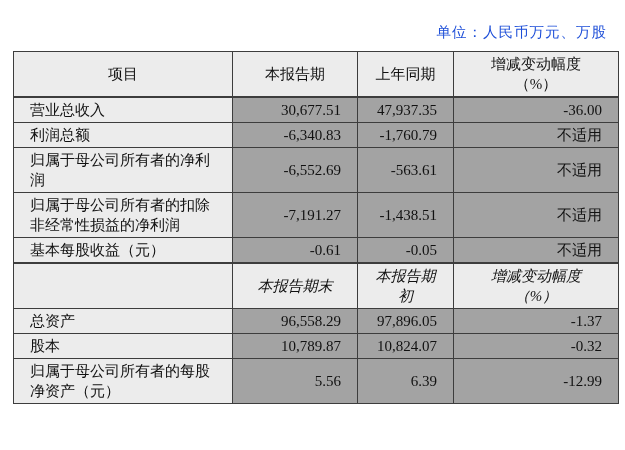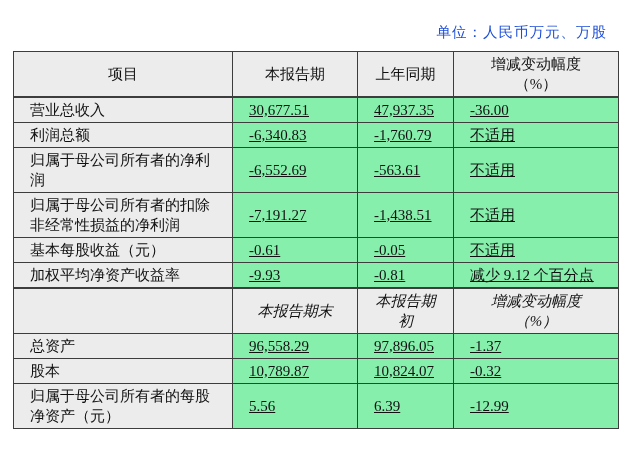--- a/index.html
+++ b/index.html
@@ -53,24 +53,23 @@
   tr.hrow2 th { background: #ececec; text-align: center; border-top-width: 2px; }
   tr.r { height: 25px; }
   tr.r2 { height: 44px; }
   td.item {
     background: #ececec;
     text-align: left;
     padding-left: 8px;
     padding-right: 6px;
   }
   td.num {
-    background: #86efac;
-    text-align: left;
+    background: #a3a3a3;
+    text-align: right;
     padding-right: 9px;
-    text-decoration: underline;
   }
 </style>
 </head>
 <body>
 
 <div class="page">
 
   <div class="unit-note">单位：人民币万元、万股</div>
 
   <table class="fin">
@@ -118,26 +117,20 @@
       <td class="num">不适用</td>
     </tr>
 
     <tr class="r">
       <td class="item">基本每股收益（元）</td>
       <td class="num">-0.61</td>
       <td class="num">-0.05</td>
       <td class="num">不适用</td>
     </tr>
 
-    <tr class="r">
-      <td class="item">加权平均净资产收益率</td>
-      <td class="num">-9.93</td>
-      <td class="num">-0.81</td>
-      <td class="num">减少 9.12 个百分点</td>
-    </tr>
 
     <tr class="hrow2">
       <th></th>
       <th>本报告期末</th>
       <th>本报告期初</th>
       <th>增减变动幅度（%）</th>
     </tr>
 
     <tr class="r">
       <td class="item">总资产</td>

